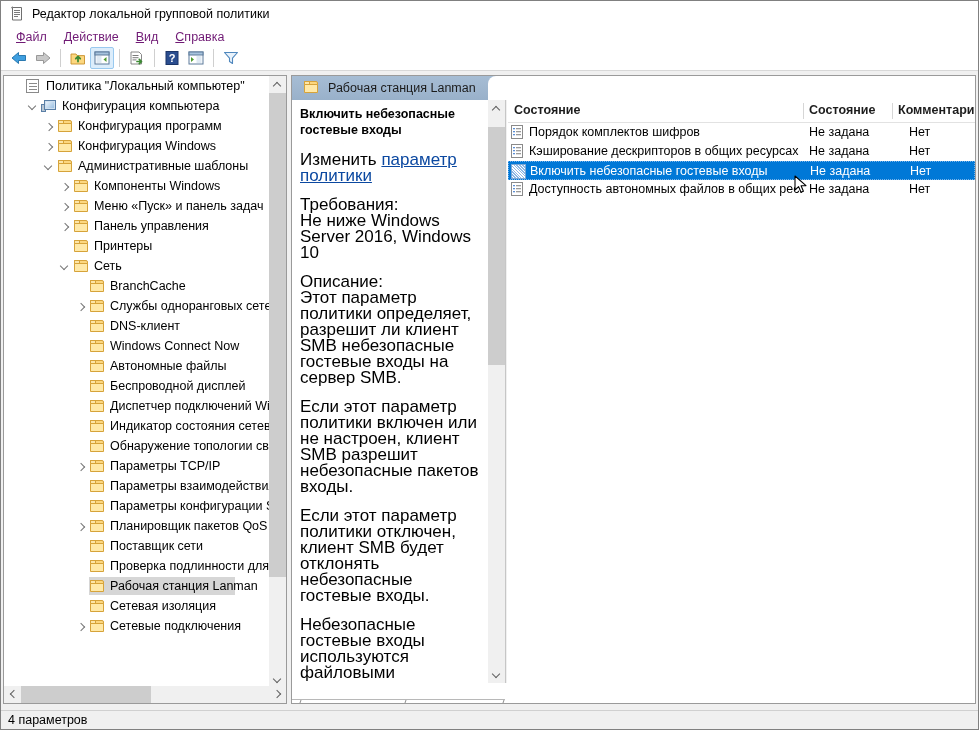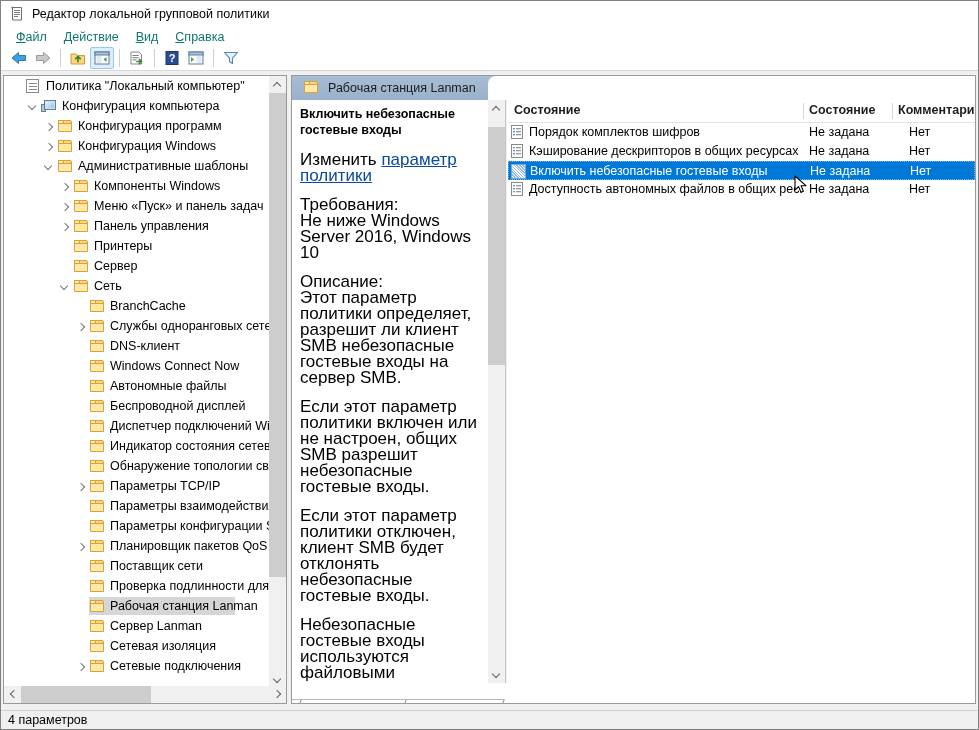--- a/index.html
+++ b/index.html
@@ -53,21 +53,21 @@
     width: 979px; height: 19px;
     background: #ffffff;
     display: flex;
     align-items: center;
     padding-left: 7px;
     box-sizing: border-box;
   }
   .menu-item {
     font-size: 12.5px;
     padding: 1px 9px 1px 8px;
-    color: #0f766e;
+    color: #701a75;
     white-space: nowrap;
     cursor: default;
   }
   .menu-item u { text-decoration: underline; }
 
   
   .toolbar {
     position: absolute;
     left: 0; top: 45px;
     width: 979px; height: 25px;
@@ -763,33 +763,20 @@
                   <span class="back"></span>
                   <span class="tab"></span>
                   <span class="front"></span>
                 </span>
               </span>
               <span class="tree-label">Принтеры</span>
             </div>
           </div>
           <div class="tree-row">
             <div class="content" style="padding-left: 53px;">
-              <span class="expander"></span>
-              <span class="tree-icon">
-                <span class="folder">
-                  <span class="back"></span>
-                  <span class="tab"></span>
-                  <span class="front"></span>
-                </span>
-              </span>
-              <span class="tree-label">Сервер</span>
-            </div>
-          </div>
-          <div class="tree-row">
-            <div class="content" style="padding-left: 53px;">
               <span class="expander">
                 <span class="chev open"></span>
               </span>
               <span class="tree-icon">
                 <span class="folder">
                   <span class="back"></span>
                   <span class="tab"></span>
                   <span class="front"></span>
                 </span>
               </span>
@@ -1002,33 +989,20 @@
             <div class="content" style="padding-left: 69px;">
               <span class="expander"></span>
               <span class="tree-icon">
                 <span class="folder">
                   <span class="back"></span>
                   <span class="tab"></span>
                   <span class="front"></span>
                 </span>
               </span>
               <span class="tree-label">Рабочая станция Lanman</span>
-            </div>
-          </div>
-          <div class="tree-row">
-            <div class="content" style="padding-left: 69px;">
-              <span class="expander"></span>
-              <span class="tree-icon">
-                <span class="folder">
-                  <span class="back"></span>
-                  <span class="tab"></span>
-                  <span class="front"></span>
-                </span>
-              </span>
-              <span class="tree-label">Сервер Lanman</span>
             </div>
           </div>
           <div class="tree-row">
             <div class="content" style="padding-left: 69px;">
               <span class="expander"></span>
               <span class="tree-icon">
                 <span class="folder">
                   <span class="back"></span>
                   <span class="tab"></span>
                   <span class="front"></span>
@@ -1094,21 +1068,21 @@
         <div class="detail-inner" id="detail-inner">
             <div class="d-title">Включить небезопасные гостевые входы</div>
             <div class="d-line"><span>Изменить </span><span class="d-link">параметр политики</span></div>
             <div class="d-gap"></div>
             <div class="d-line">Требования:</div>
             <div class="d-line">Не ниже Windows Server 2016, Windows 10</div>
             <div class="d-gap"></div>
             <div class="d-line">Описание:</div>
             <div class="d-line d-para">Этот параметр политики определяет, разрешит ли клиент SMB небезопасные гостевые входы на сервер SMB.</div>
             <div class="d-gap"></div>
-            <div class="d-line d-para">Если этот параметр политики включен или не настроен, общих SMB разрешит небезопасные гостевые входы.</div>
+            <div class="d-line d-para">Если этот параметр политики включен или не настроен, клиент SMB разрешит небезопасные пакетов входы.</div>
             <div class="d-gap"></div>
             <div class="d-line d-para">Если этот параметр политики отключен, клиент SMB будет отклонять небезопасные гостевые входы.</div>
             <div class="d-gap"></div>
             <div class="d-line d-para">Небезопасные гостевые входы используются файловыми серверами для разрешения доступа без проверки подлинности к общим папкам. Небезопасные гостевые входы обычно не используются в среде предприятия, однако часто используются потребительскими запоминающими устройствами, подключенными к сети (NAS), которые выступают в качестве</div>
           </div>
       </div>
 
       <div class="detail-sb">
         <div class="vsb" style="left:0; top:0; height:583px; width:17px;">
           <div class="arrow up">

